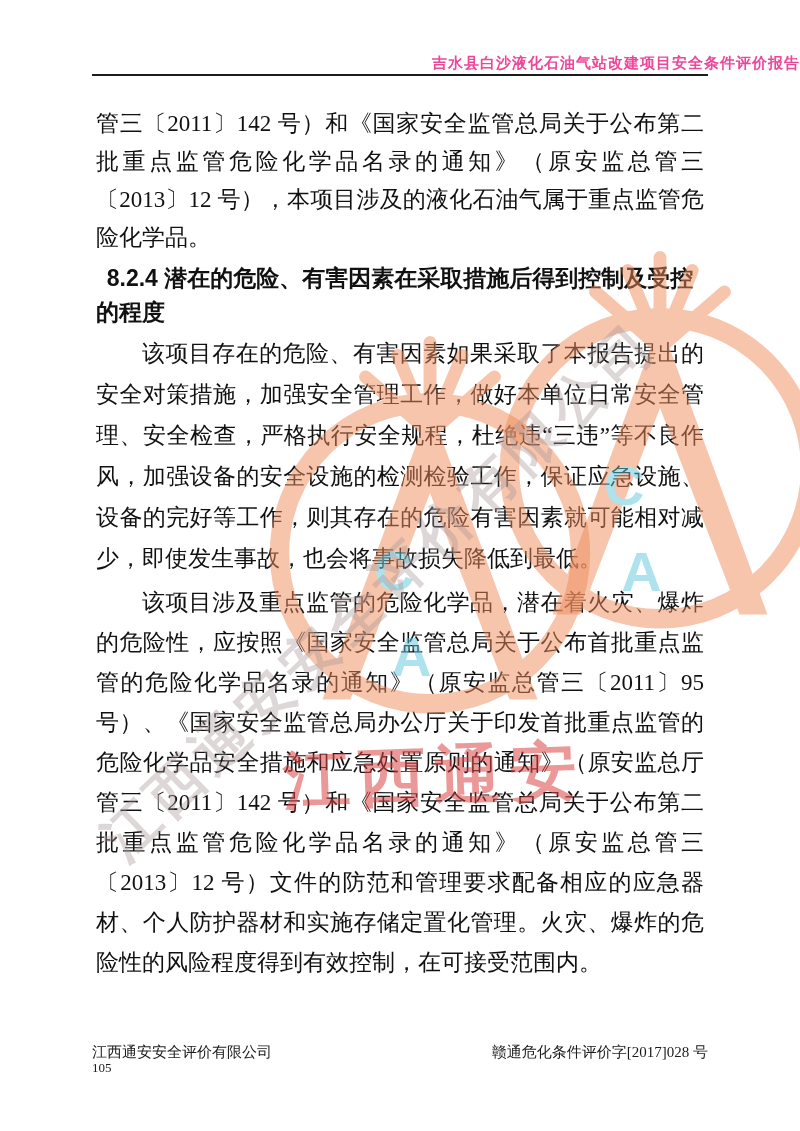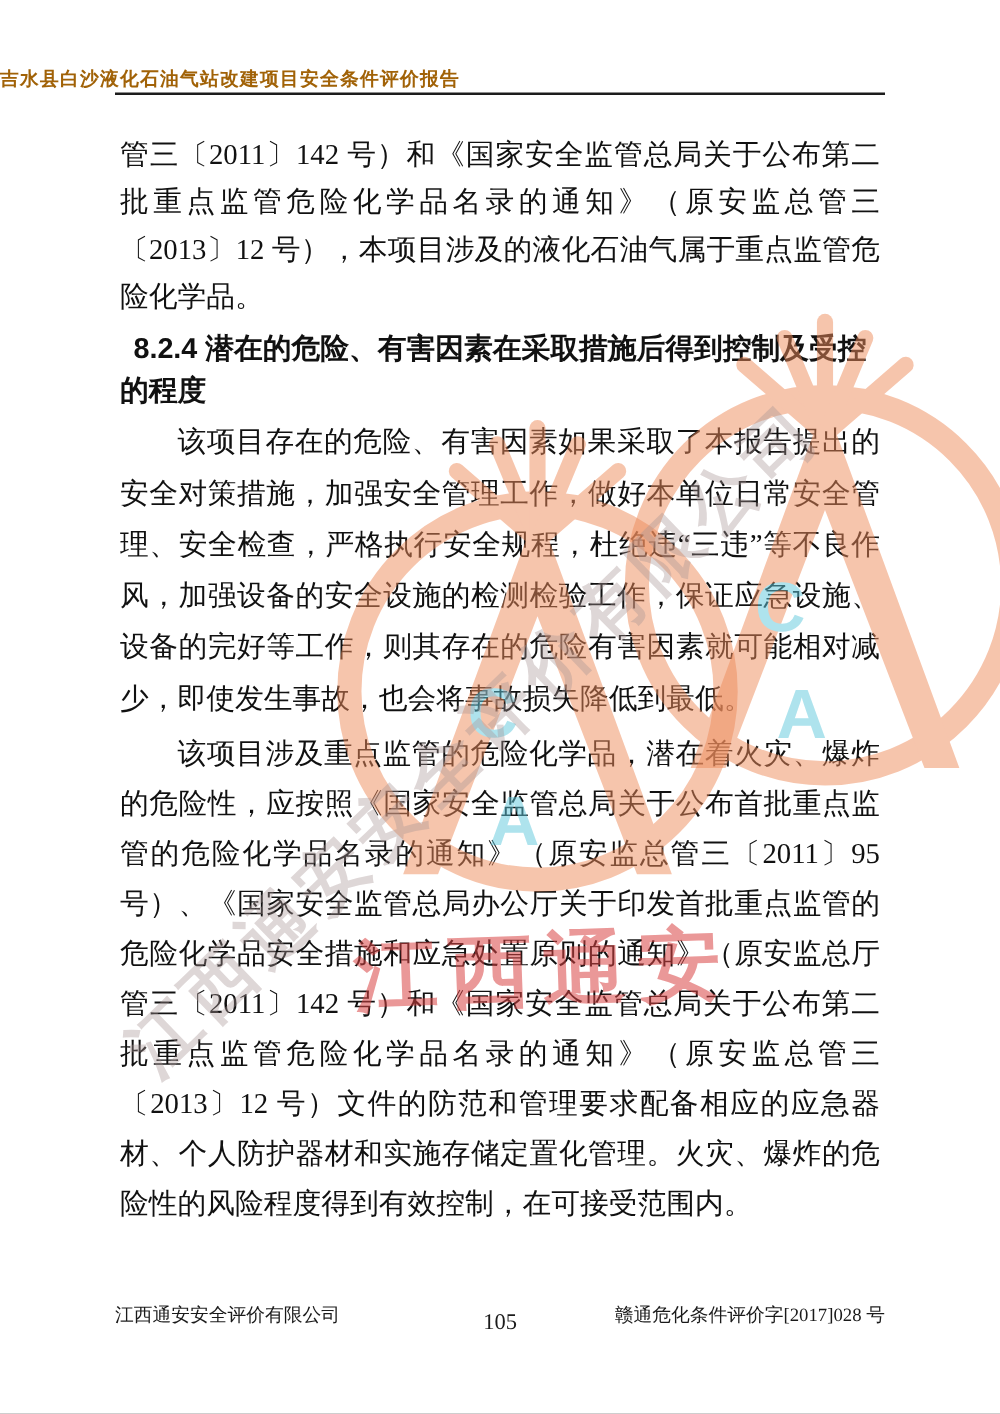--- a/index.html
+++ b/index.html
@@ -9,24 +9,24 @@
     width:800px;height:1131px;
     margin:0 auto;
     background:#ffffff;
     overflow:hidden;
     font-family:"Liberation Serif","DejaVu Serif",serif;
     color:#111;
   }
   
   .header-title{
     position:absolute;top:54px;left:0;right:0;
-    text-align:left;
+    text-align:right;
     font-size:15px;font-weight:bold;
     letter-spacing:1px;
-    color:#a16207;
+    color:#ec4899;
   }
   .header-rule{
     position:absolute;top:74px;left:92px;right:92px;
     border-top:2.5px solid #1c1c1c;
   }
   
   .content{
     position:absolute;top:77px;left:92px;width:616px;
     padding-top:24px;
     font-size:23px;
@@ -45,21 +45,21 @@
     line-height:34px;
     margin-top:6px;margin-bottom:4px;
     text-align:center;
   }
   
   .footer{
     position:absolute;left:92px;right:92px;top:1043px;
     font-size:15px;color:#1a1a1a;
   }
   .footer .f-left{position:absolute;left:0;top:0;}
-  .footer .f-center{position:absolute;left:0;right:0;top:4px;text-align:center;font-size:18px;}
+  .footer .f-center{position:absolute;left:0;right:0;top:17px;text-align:left;font-size:13px;}
   .footer .f-right{position:absolute;right:0;top:0;}
   
   .watermark{
     position:absolute;inset:0;
     pointer-events:none;
     z-index:5;
   }
   .wm-logo{
     position:absolute;
     width:430px;height:430px;

